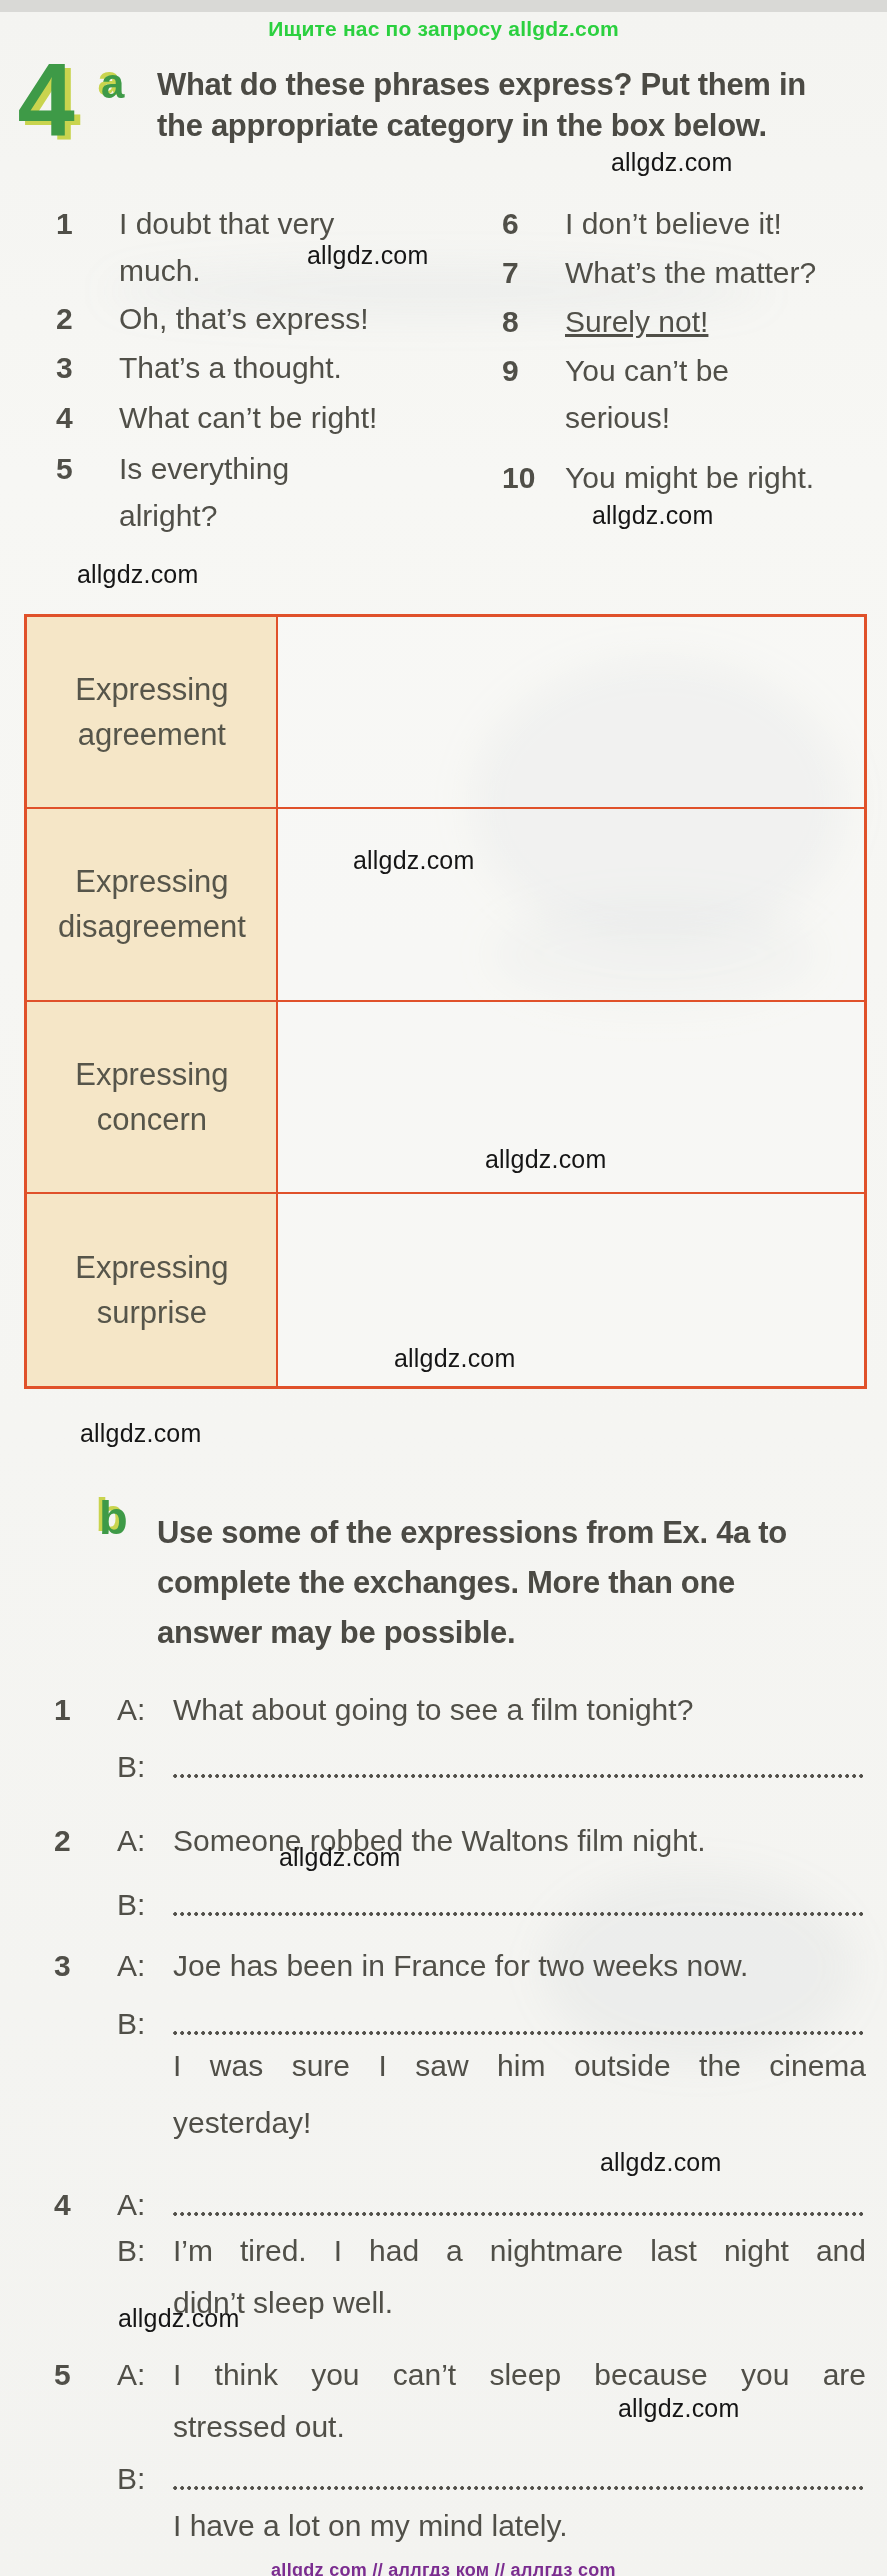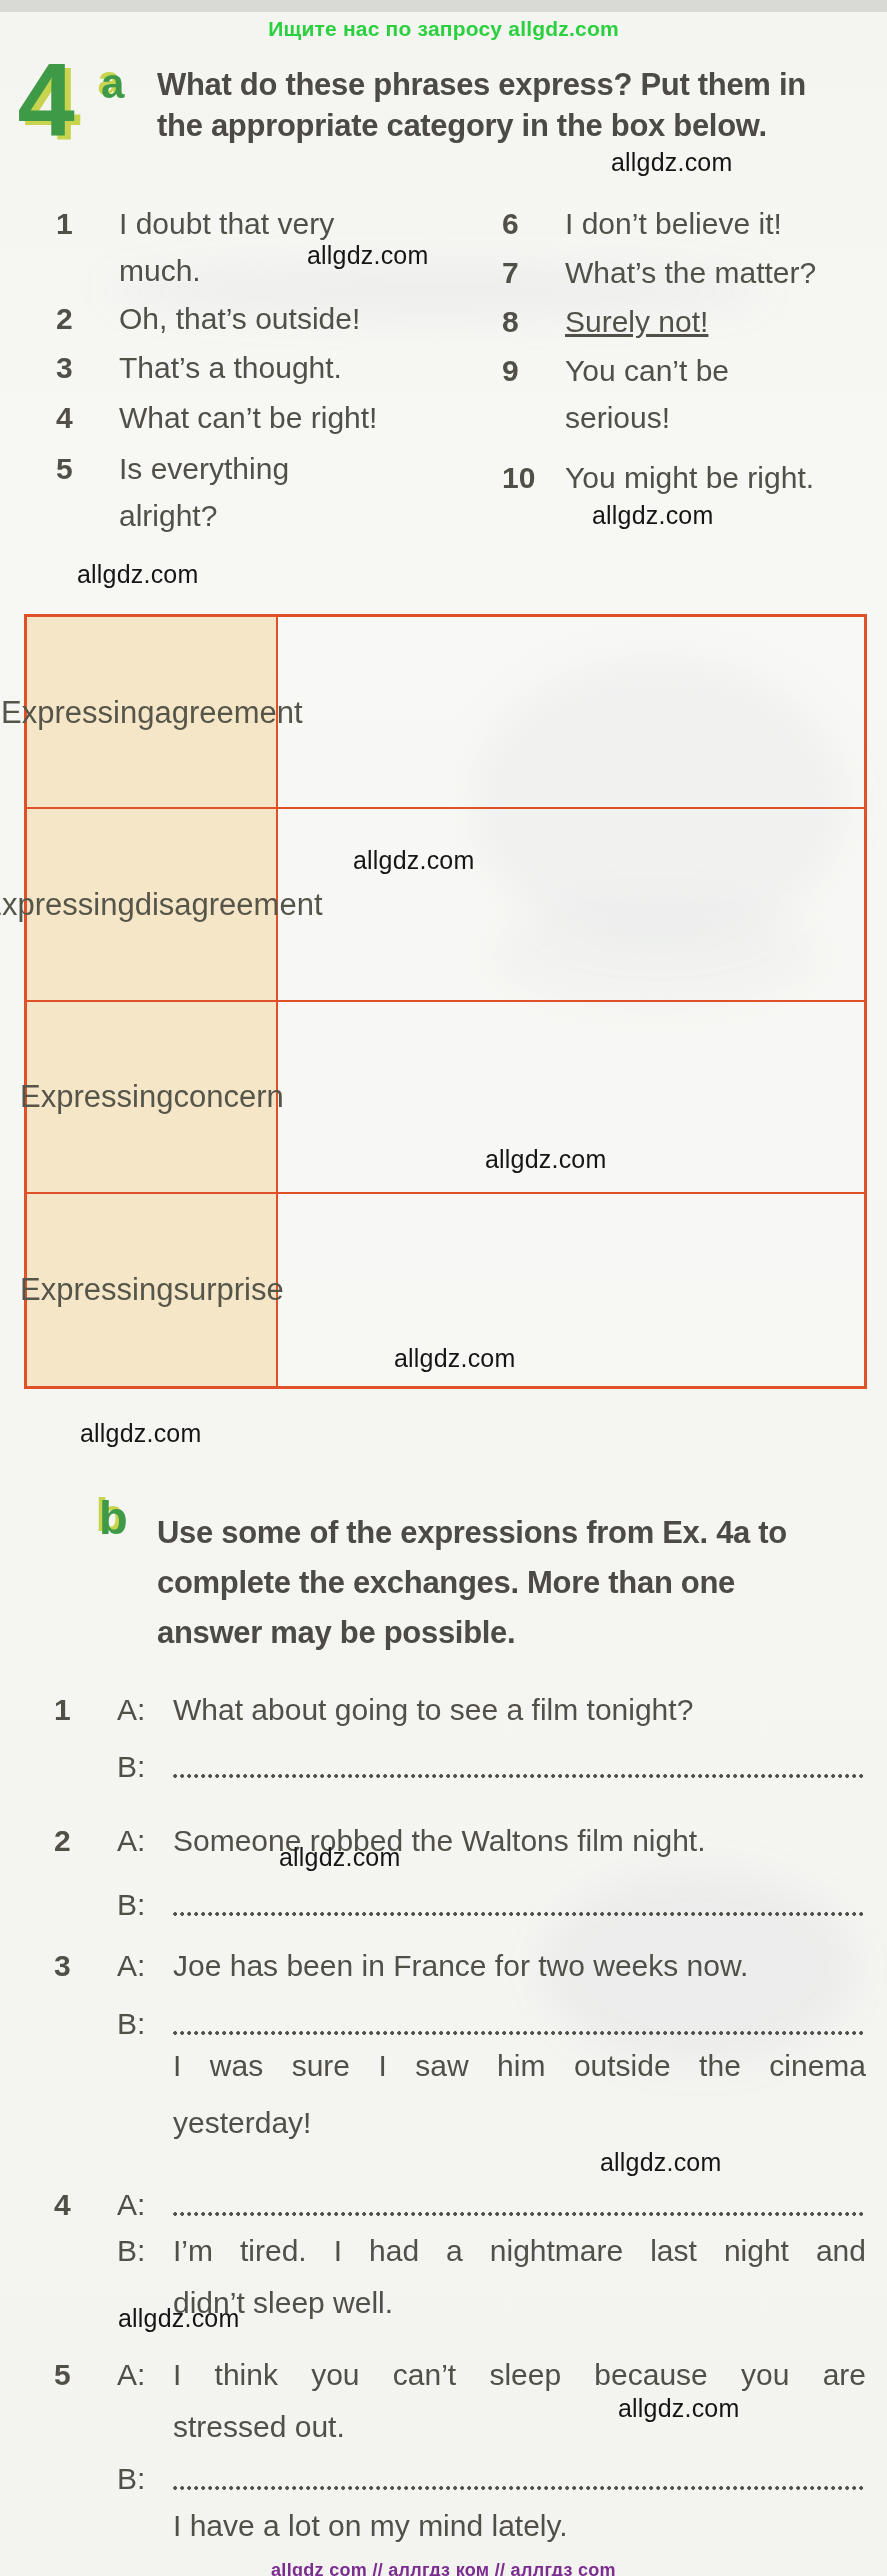--- a/index.html
+++ b/index.html
@@ -34,21 +34,21 @@
   .phrase{position:absolute;display:flex;font-size:30px;line-height:47px;color:#504f48;}
   .phrase .num{flex:0 0 63px;font-weight:700;}
   .phrase .txt{}
   .col-left{left:56px;}
   .col-right{left:502px;}
 
   .cat-table{position:absolute;left:24.4px;top:602px;width:843px;height:775px;box-sizing:border-box;
     border:3.5px solid #e0512a;display:grid;grid-template-columns:251px 1fr;
     grid-template-rows:repeat(4,1fr);background:rgba(250,250,247,0.4);}
   .cat-cell{background:#f5e6c7;border-right:2.6px solid #e0512a;border-bottom:2.6px solid #e0512a;
-    display:flex;align-items:center;justify-content:center;
+    display:flex;flex-direction:column;align-items:center;justify-content:center;
     font-size:31px;line-height:45px;color:#56554a;text-align:center;}
   .ans-cell{border-bottom:2.6px solid #e0512a;}
   .row-last{border-bottom:none;}
 
   .brow{position:absolute;left:54px;width:812px;display:flex;font-size:30px;line-height:48px;color:#504f48;}
   .brow .num{flex:0 0 63px;font-weight:700;}
   .brow .spk{flex:0 0 56px;}
   .brow .txt{flex:1;}
   .just{text-align:justify;text-align-last:justify;}
   .blank{flex:1;position:relative;height:42px;}
@@ -79,21 +79,21 @@
   </div>
 
   <div class="wm" style="left:611px;top:136px;">allgdz.com</div>
 
   <div class="phrase col-left" style="top:188px;">
     <span class="num">1</span>
     <span class="txt" style="width:271px;">I doubt that very much.</span>
   </div>
   <div class="phrase col-left" style="top:283px;">
     <span class="num">2</span>
-    <span class="txt" style="width:367px;">Oh, that’s outside!</span>
+    <span class="txt" style="width:367px;">Oh, that’s express!</span>
   </div>
   <div class="phrase col-left" style="top:332px;">
     <span class="num">3</span>
     <span class="txt" style="width:367px;">That’s a thought.</span>
   </div>
   <div class="phrase col-left" style="top:382px;">
     <span class="num">4</span>
     <span class="txt" style="width:367px;">What can’t be right!</span>
   </div>
   <div class="phrase col-left" style="top:433px;">

